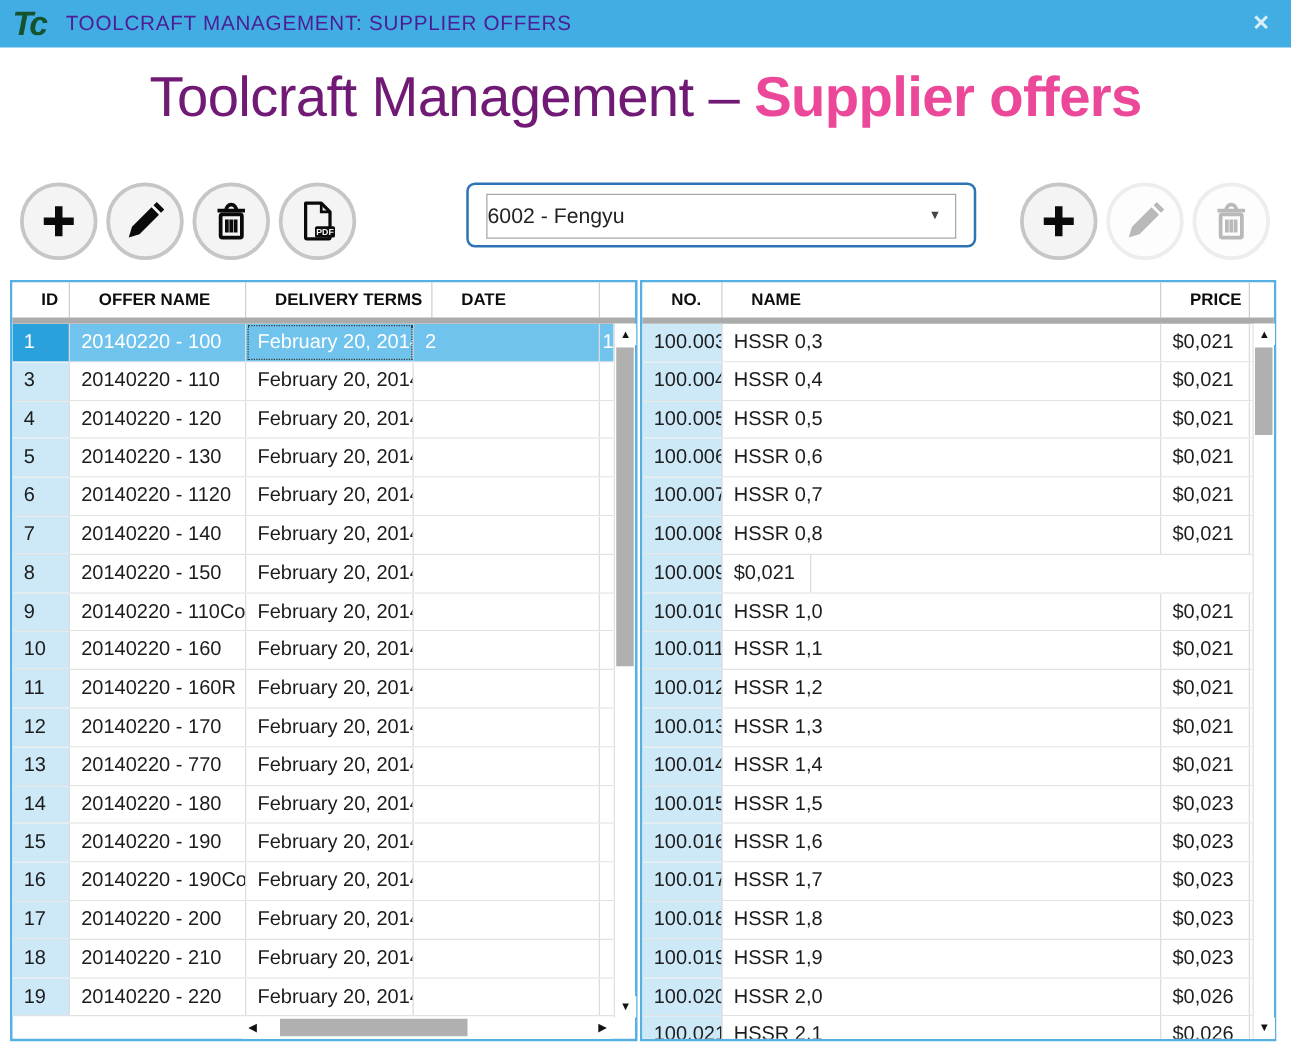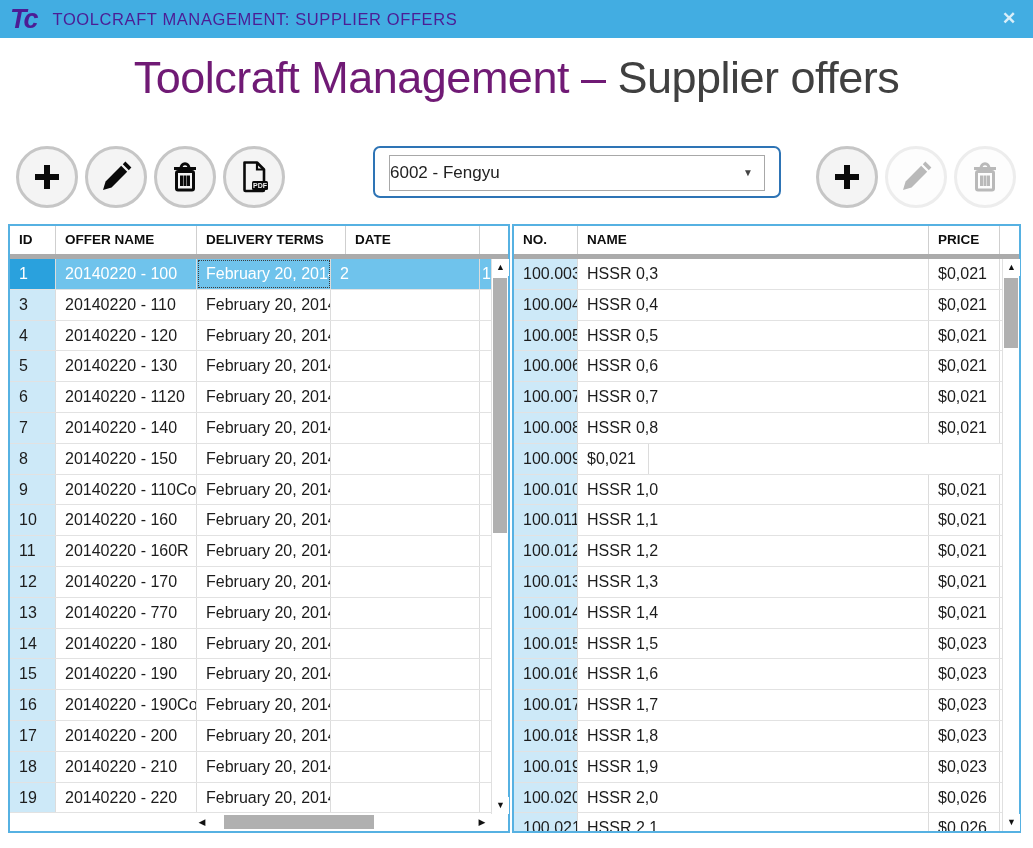--- a/index.html
+++ b/index.html
@@ -2,28 +2,28 @@
 <html><head>
 <meta charset="utf-8">
 <style>
   * { margin:0; padding:0; box-sizing:border-box; }
   html,body { background:#fff; }
   body { font-family:"Liberation Sans", sans-serif; width:1033px; height:848px; overflow:hidden; }
   .window { position:relative; width:1033px; height:848px; background:#fff; overflow:hidden; }
 
   
   .titlebar { position:absolute; top:0; left:0; width:100%; height:38px; background:#42ade2; display:flex; align-items:center; }
-  .logo { color:#4c1d95; font-weight:bold; font-style:italic; font-size:27px; margin-left:10px; letter-spacing:-2px; line-height:36px; }
+  .logo { color:#14532d; font-weight:bold; font-style:italic; font-size:27px; margin-left:10px; letter-spacing:-2px; line-height:36px; }
   .titlebar-title { color:#4c1d95; font-size:16.5px; letter-spacing:.6px; margin-left:16px; font-weight:400; }
   .close-btn { position:absolute; right:12px; top:8px; width:24px; height:22px; color:rgba(255,255,255,.8); font-size:17px; font-weight:bold; text-align:center; line-height:22px; cursor:pointer; }
 
   
   .heading { position:absolute; top:52px; left:0; width:100%; text-align:center; font-size:45px; letter-spacing:-.5px; white-space:nowrap; }
   .heading .h-prefix { color:#701a75; font-weight:400; }
-  .heading .h-em { color:#404040; font-weight:400; }
+  .heading .h-em { color:#ec4899; font-weight:700; }
 
   
   .toolbar { position:absolute; top:146px; left:0; width:100%; height:62px; }
   .actions { position:absolute; top:0; display:flex; gap:7px; }
   .actions.left-group { left:16px; }
   .actions.right-group { left:816px; }
   .circle-btn { width:62px; height:62px; border-radius:50%; background:#f4f4f4; border:3px solid #c6c6c6; display:flex; align-items:center; justify-content:center; color:#0a0a0a; cursor:pointer; }
   .circle-btn .icon { width:40px; height:40px; display:block; }
   .circle-btn svg { width:40px; height:40px; display:block; }
   .circle-btn.disabled { border-color:#ededed; background:#fdfdfd; color:#b9b9b9; cursor:default; }
@@ -31,21 +31,21 @@
   .supplier-select-wrap { position:absolute; left:373px; top:0; width:408px; height:52px; border:2px solid #2e74b5; border-radius:7px; background:#fff; }
   .supplier-select { position:absolute; left:14px; right:14px; top:7px; height:36px; border:1px solid #a8a8a8; background:#fff; font-size:17px; color:#222; line-height:34px; cursor:pointer; }
   .select-arrow { position:absolute; right:11px; top:0; line-height:34px; font-size:10px; color:#444; }
 
   
   .dtable { position:absolute; top:224px; background:#fff; border:2px solid #56b1e2; }
   .offers-table { left:8px; width:502px; height:609px; }
   .items-table { left:512px; width:509px; height:609px; }
 
   .thead { position:absolute; top:0; left:0; right:0; height:28px; display:flex; background:#fff; }
-  .th { font-weight:bold; font-size:13.5px; color:#0d0d0d; line-height:28px; padding-left:9px; border-right:1px solid #cfcfcf; overflow:hidden; white-space:nowrap; cursor:pointer; }
+  .th { font-weight:bold; font-size:13.5px; color:#0d0d0d; line-height:28px; padding-left:23px; border-right:1px solid #cfcfcf; overflow:hidden; white-space:nowrap; cursor:pointer; }
   .strip { position:absolute; top:28px; left:0; right:0; height:5px; background:#ababab; }
 
   .rows { position:absolute; top:33px; left:0; overflow:hidden; }
   .offers-table .rows { right:17px; bottom:17px; }
   .items-table .rows { right:17px; bottom:0; }
   .trow { display:flex; height:30.8px; background:#fff; border-bottom:1px solid #e2e2e2; cursor:pointer; }
   .td { font-size:16px; color:#1c1c1c; line-height:29.5px; padding-left:9px; border-right:1px solid #dcdcdc; overflow:hidden; white-space:nowrap; }
   .id-col { background:#cde9f8; }
   .trow.selected .td { background:#6fc3ec; color:#fff; }
   .trow.selected .td.id-col { background:#2aa1dd; }

